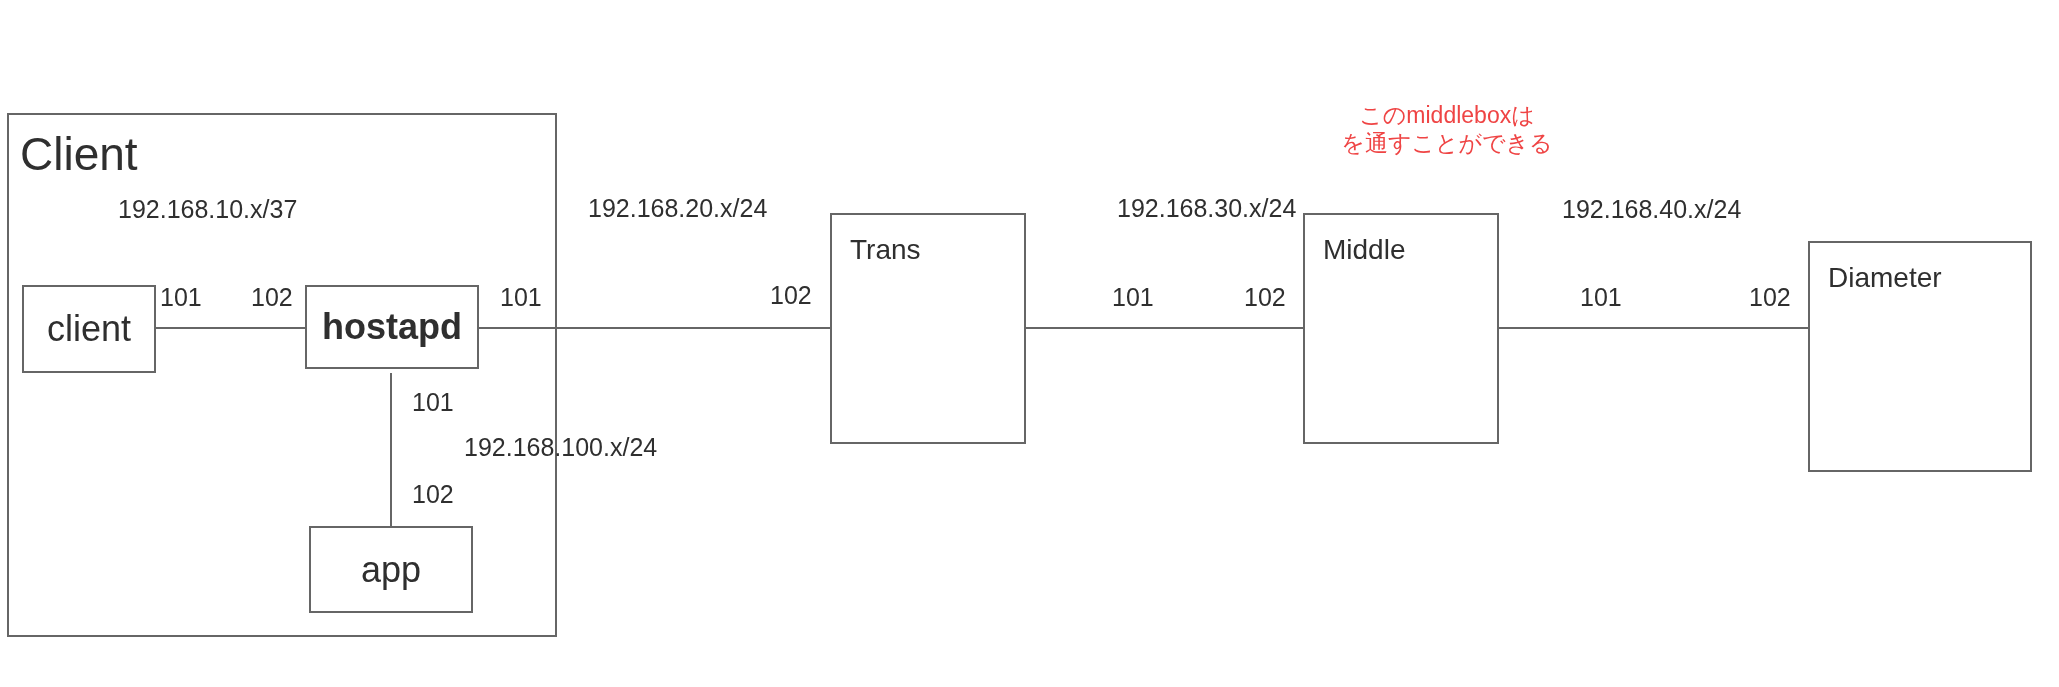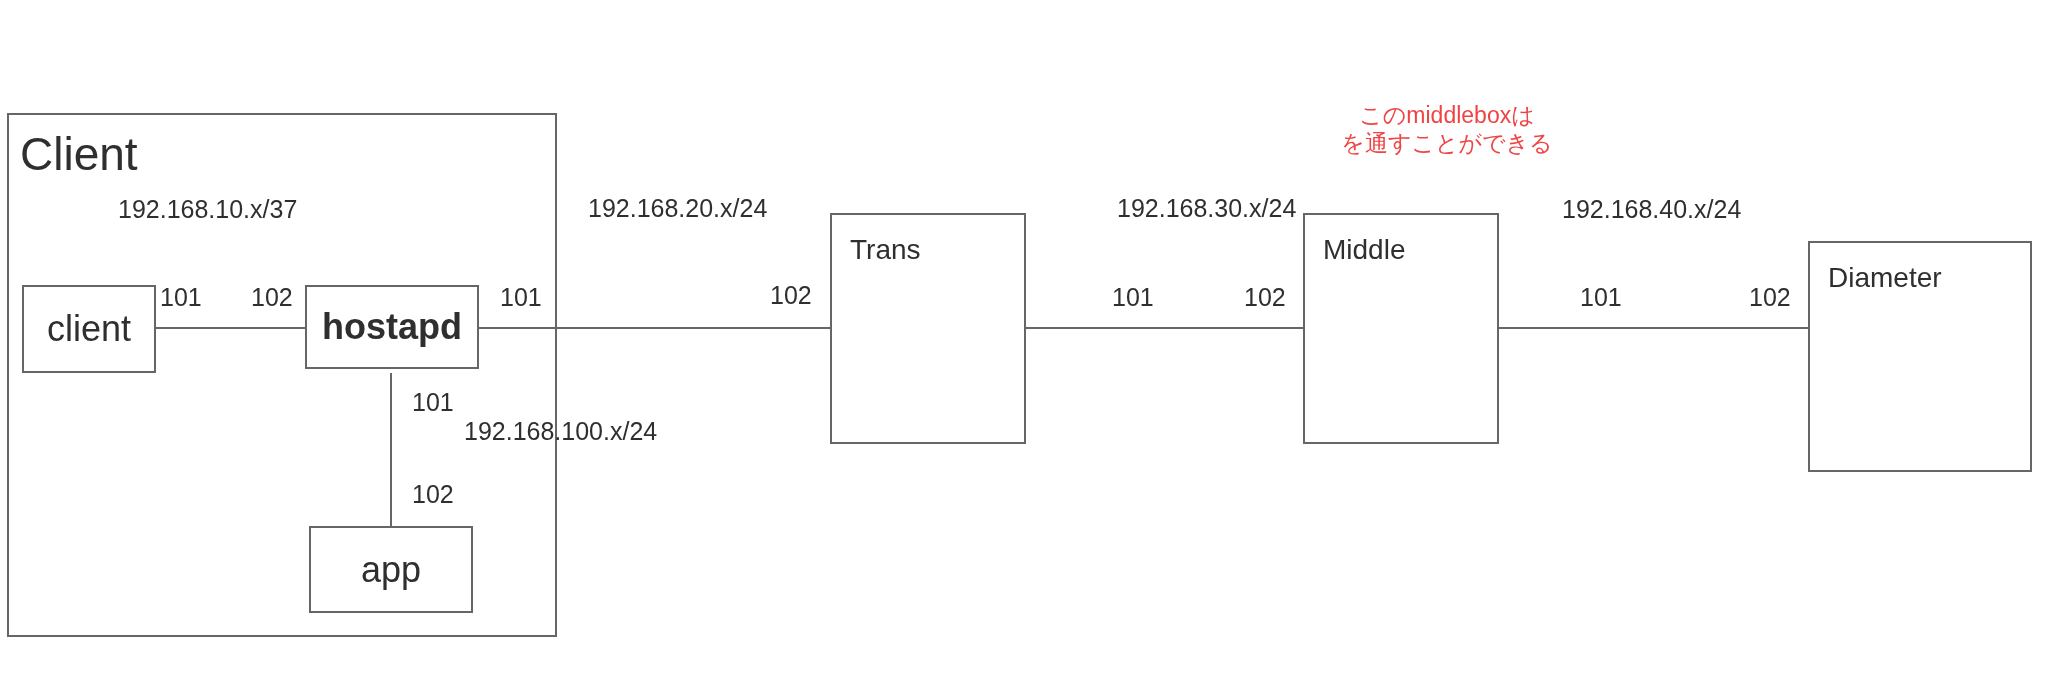--- a/index.html
+++ b/index.html
@@ -91,21 +91,21 @@
   </div>
 
   <div class="node big" style="left:1808px;top:213px;width:224px;height:231px;margin-top:28px;">
     <span class="node-label">Diameter</span>
   </div>
 
   <span class="lbl" style="left:118px;top:195px;">192.168.10.x/37</span>
   <span class="lbl" style="left:588px;top:194px;">192.168.20.x/24</span>
   <span class="lbl" style="left:1117px;top:194px;">192.168.30.x/24</span>
   <span class="lbl" style="left:1562px;top:195px;">192.168.40.x/24</span>
-  <span class="lbl" style="left:464px;top:417px;">192.168.100.x/24</span>
+  <span class="lbl" style="left:464px;top:433px;">192.168.100.x/24</span>
 
   <span class="lbl" style="left:160px;top:283px;">101</span>
   <span class="lbl" style="left:251px;top:283px;">102</span>
 
   <span class="lbl" style="left:500px;top:283px;">101</span>
   <span class="lbl" style="left:770px;top:281px;">102</span>
 
   <span class="lbl" style="left:1112px;top:283px;">101</span>
   <span class="lbl" style="left:1244px;top:283px;">102</span>
 

